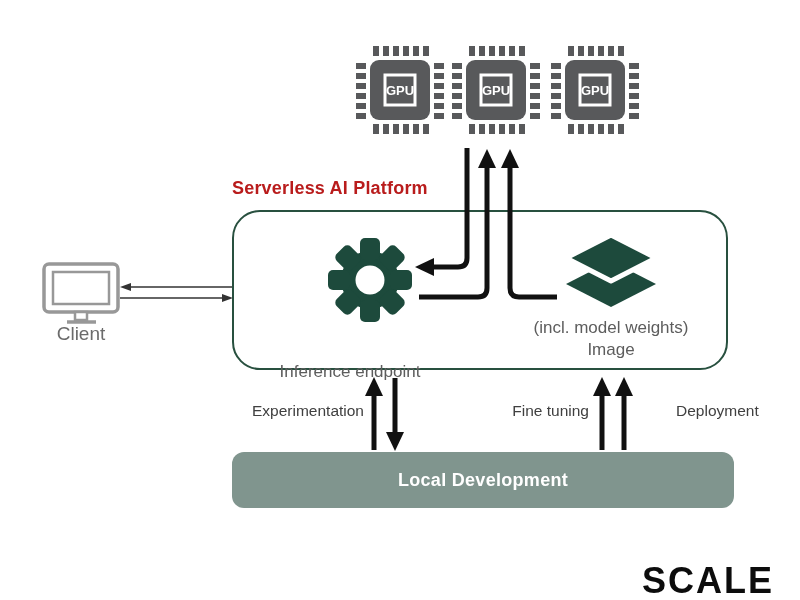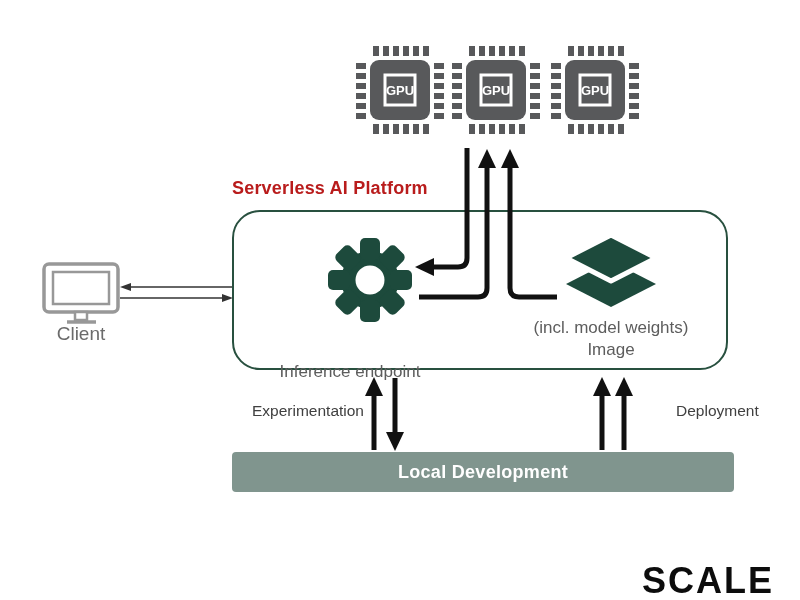--- a/index.html
+++ b/index.html
@@ -21,21 +21,21 @@
     color:#5d5d5d;font-size:17px;text-align:center;line-height:1.3;
   }
   .inference-label{left:240px;top:333px;width:220px;margin-top:28px;}
   .image-label{left:486px;top:317px;width:250px;}
   .client-label{left:31px;top:322px;width:100px;text-align:center;color:#6b6b6b;font-size:19px;}
   .flow-label{font-size:15.5px;color:#404040;}
   .flow-experimentation{left:200px;top:402px;width:164px;text-align:right;}
   .flow-finetuning{left:455px;top:402px;width:134px;text-align:right;}
   .flow-deployment{left:636px;top:402px;width:130px;text-align:left;margin-left:40px;}
   .localdev-bar{
-    left:232px;top:452px;width:502px;height:40px;border-radius:4px;
+    left:232px;top:452px;width:502px;height:56px;border-radius:12px;
     background:#80958e;display:flex;align-items:center;justify-content:center;
   }
   .localdev-label{color:#ffffff;font-size:18px;font-weight:700;letter-spacing:.3px;}
   .brand-logo{
     left:628px;top:560px;width:160px;text-align:center;
     font-size:36px;font-weight:800;color:#0c0c0c;letter-spacing:2px;
     font-family:"Liberation Sans","DejaVu Sans",sans-serif;
   }
   svg{display:block;}
   .overlay{left:0;top:0;pointer-events:none;}
@@ -219,20 +219,21 @@
   </svg>
 
   <div class="abs icon-label inference-label">Inference endpoint</div>
   <div class="abs icon-label image-label">
     <div>(incl. model weights)</div>
     <div>Image</div>
   </div>
   <div class="abs icon-label client-label">Client</div>
 
   <div class="abs flow-label flow-experimentation">Experimentation</div>
+  <div class="abs flow-label flow-finetuning">Fine tuning</div>
   <div class="abs flow-label flow-deployment">Deployment</div>
 
   <div class="abs localdev-bar">
     <span class="localdev-label">Local Development</span>
   </div>
 
   <div class="abs brand-logo">SCALE</div>
 
 </div>
 

